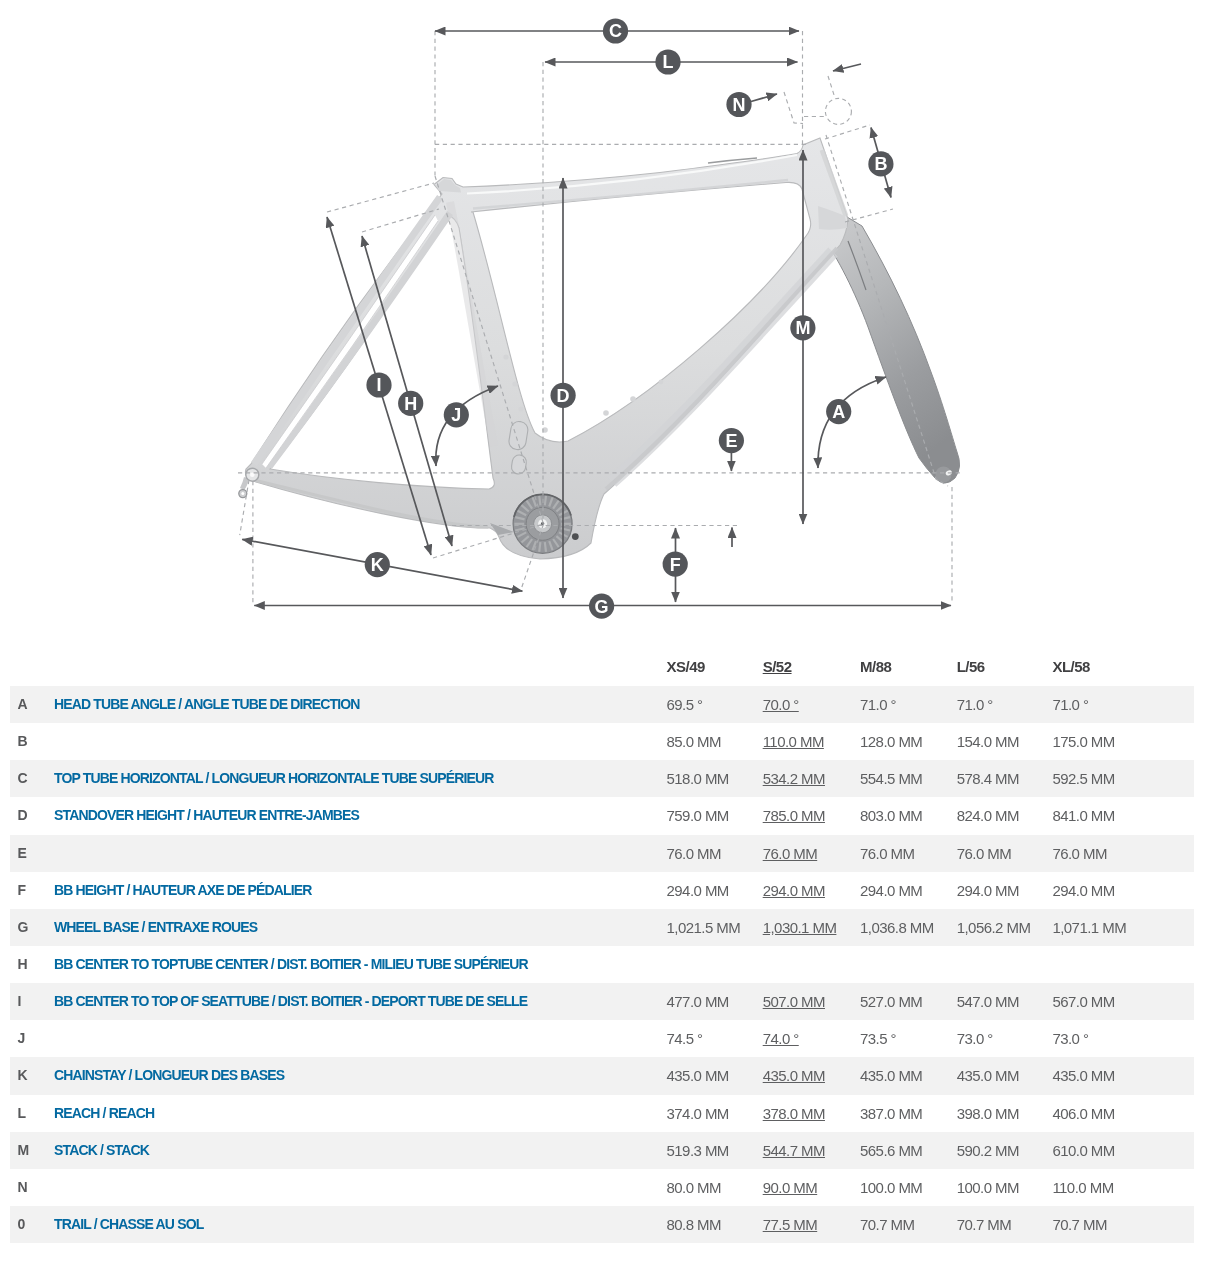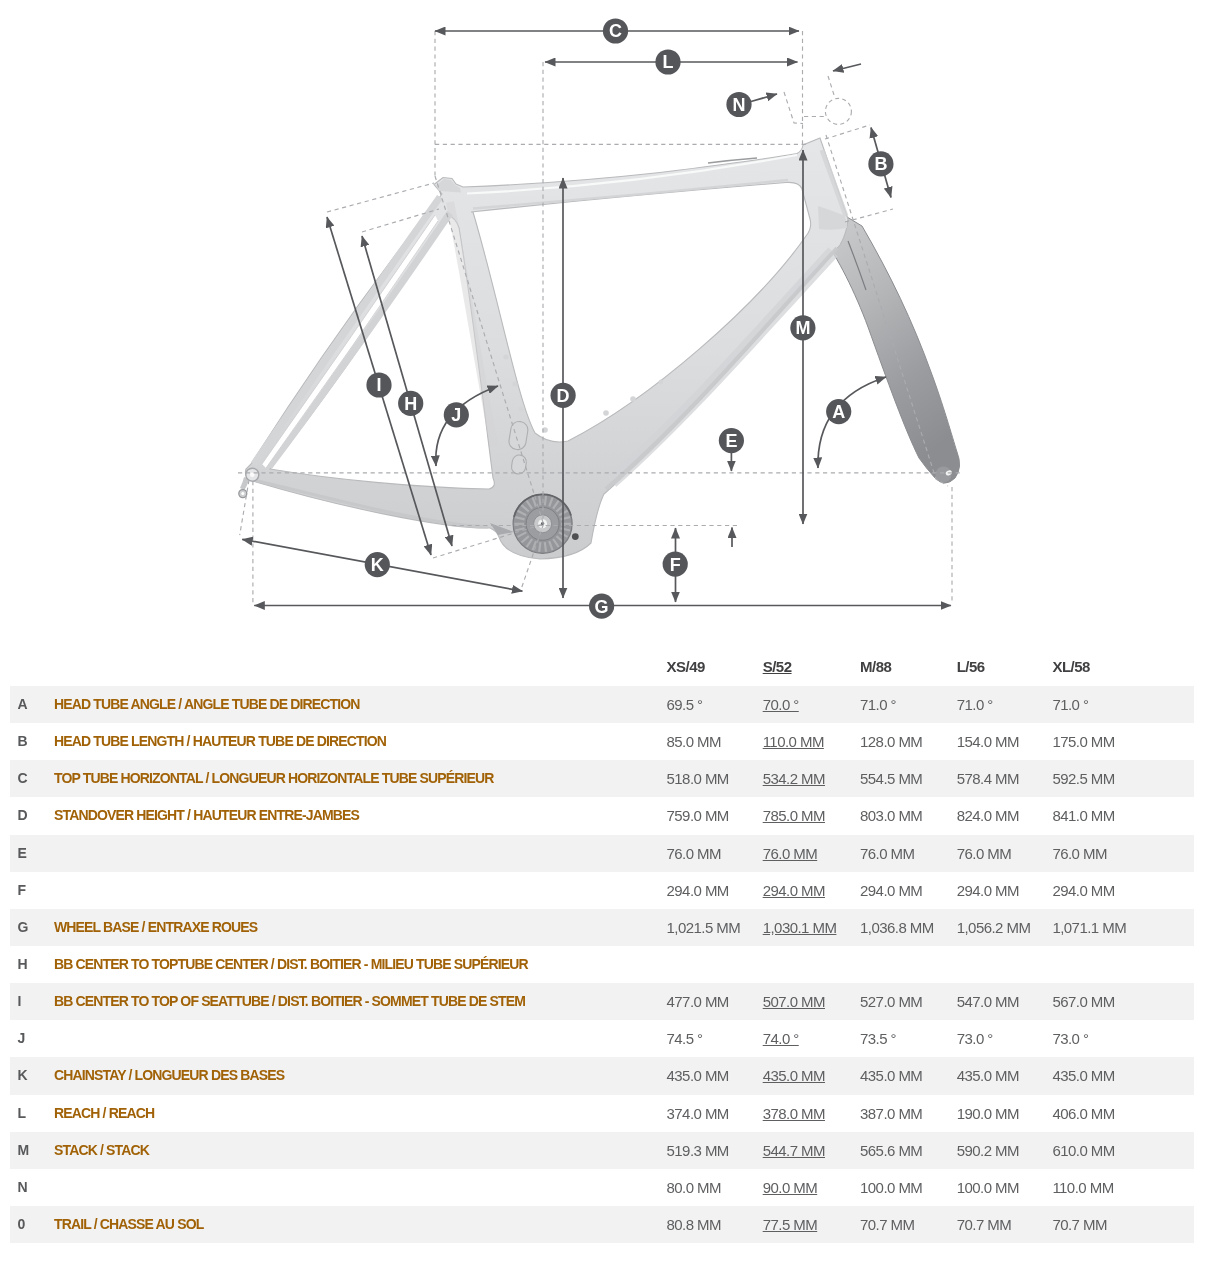--- a/index.html
+++ b/index.html
@@ -5,21 +5,21 @@
 html,body{margin:0;padding:0;background:#fff;}
 body{width:1229px;height:1280px;position:relative;font-family:"Liberation Sans",sans-serif;overflow:hidden;}
 #diag{position:absolute;top:0;left:0;}
 #tbl{position:absolute;top:648px;left:0;width:1206px;}
 .hd{position:relative;height:38px;margin:0 12px 0 10px;}
 .row{position:relative;height:37.15px;margin:0 12px 0 10px;}
 .g{background:#f2f2f2;}
 .row span,.hd span{position:absolute;top:0;line-height:37.15px;white-space:nowrap;}
 .hd span{line-height:38px;font-weight:bold;color:#414143;font-size:15px;letter-spacing:-0.5px;}
 .l{left:7.5px;font-weight:bold;color:#58595b;font-size:14px;letter-spacing:-0.3px;}
-.n{left:44px;font-weight:bold;color:#a16207;font-size:14px;letter-spacing:-0.85px;}
+.n{left:44px;font-weight:bold;color:#0369a1;font-size:14px;letter-spacing:-0.85px;}
 .v1{left:656.5px;}.v2{left:752.7px;text-decoration:underline;}.v3{left:850px;}.v4{left:946.7px;}.v5{left:1042.4px;text-align:center;}
 .row .v1,.row .v2,.row .v3,.row .v4,.row .v5{color:#5e5f61;font-size:15px;letter-spacing:-0.55px;}
 </style>
 </head>
 <body>
 <svg id="diag" width="1229" height="648" viewBox="0 0 1229 648">
 <defs>
 <marker id="ah" markerWidth="12" markerHeight="9" refX="10.5" refY="4.5" orient="auto-start-reverse" markerUnits="userSpaceOnUse">
         <path d="M0,0 L11,4.5 L0,9 z" fill="#57585b"></path>
       </marker>
@@ -231,21 +231,20 @@
       <span class="l">A</span>
       <span class="n">HEAD TUBE ANGLE / ANGLE TUBE DE DIRECTION</span>
       <span class="v1">69.5 °</span>
       <span class="v2">70.0 °</span>
       <span class="v3">71.0 °</span>
       <span class="v4">71.0 °</span>
       <span class="v5">71.0 °</span>
     </div>
 <div class="row">
       <span class="l">B</span>
-      <span class="n">HEAD TUBE LENGTH / HAUTEUR TUBE DE DIRECTION</span>
       <span class="v1">85.0 MM</span>
       <span class="v2">110.0 MM</span>
       <span class="v3">128.0 MM</span>
       <span class="v4">154.0 MM</span>
       <span class="v5">175.0 MM</span>
     </div>
 <div class="row g">
       <span class="l">C</span>
       <span class="n">TOP TUBE HORIZONTAL / LONGUEUR HORIZONTALE TUBE SUPÉRIEUR</span>
       <span class="v1">518.0 MM</span>
@@ -266,20 +265,21 @@
 <div class="row g">
       <span class="l">E</span>
       <span class="v1">76.0 MM</span>
       <span class="v2">76.0 MM</span>
       <span class="v3">76.0 MM</span>
       <span class="v4">76.0 MM</span>
       <span class="v5">76.0 MM</span>
     </div>
 <div class="row">
       <span class="l">F</span>
+      <span class="n">BB HEIGHT / HAUTEUR AXE DE PÉDALIER</span>
       <span class="v1">294.0 MM</span>
       <span class="v2">294.0 MM</span>
       <span class="v3">294.0 MM</span>
       <span class="v4">294.0 MM</span>
       <span class="v5">294.0 MM</span>
     </div>
 <div class="row g">
       <span class="l">G</span>
       <span class="n">WHEEL BASE / ENTRAXE ROUES</span>
       <span class="v1">1,021.5 MM</span>
@@ -287,21 +287,21 @@
       <span class="v3">1,036.8 MM</span>
       <span class="v4">1,056.2 MM</span>
       <span class="v5">1,071.1 MM</span>
     </div>
 <div class="row">
       <span class="l">H</span>
       <span class="n">BB CENTER TO TOPTUBE CENTER / DIST. BOITIER - MILIEU TUBE SUPÉRIEUR</span>
     </div>
 <div class="row g">
       <span class="l">I</span>
-      <span class="n">BB CENTER TO TOP OF SEATTUBE / DIST. BOITIER - SOMMET TUBE DE STEM</span>
+      <span class="n">BB CENTER TO TOP OF SEATTUBE / DIST. BOITIER - DEPORT TUBE DE SELLE</span>
       <span class="v1">477.0 MM</span>
       <span class="v2">507.0 MM</span>
       <span class="v3">527.0 MM</span>
       <span class="v4">547.0 MM</span>
       <span class="v5">567.0 MM</span>
     </div>
 <div class="row">
       <span class="l">J</span>
       <span class="v1">74.5 °</span>
       <span class="v2">74.0 °</span>
@@ -317,21 +317,21 @@
       <span class="v3">435.0 MM</span>
       <span class="v4">435.0 MM</span>
       <span class="v5">435.0 MM</span>
     </div>
 <div class="row">
       <span class="l">L</span>
       <span class="n">REACH / REACH</span>
       <span class="v1">374.0 MM</span>
       <span class="v2">378.0 MM</span>
       <span class="v3">387.0 MM</span>
-      <span class="v4">190.0 MM</span>
+      <span class="v4">398.0 MM</span>
       <span class="v5">406.0 MM</span>
     </div>
 <div class="row g">
       <span class="l">M</span>
       <span class="n">STACK / STACK</span>
       <span class="v1">519.3 MM</span>
       <span class="v2">544.7 MM</span>
       <span class="v3">565.6 MM</span>
       <span class="v4">590.2 MM</span>
       <span class="v5">610.0 MM</span>

